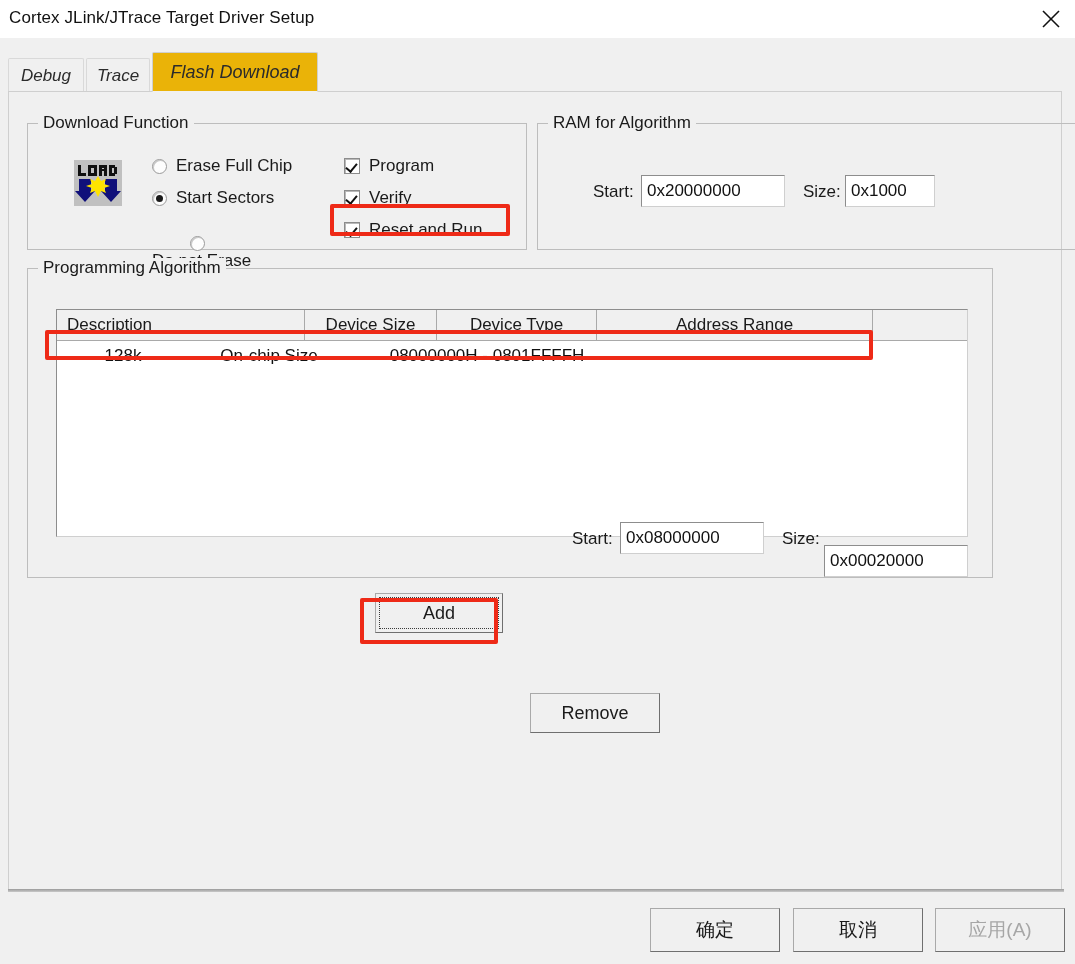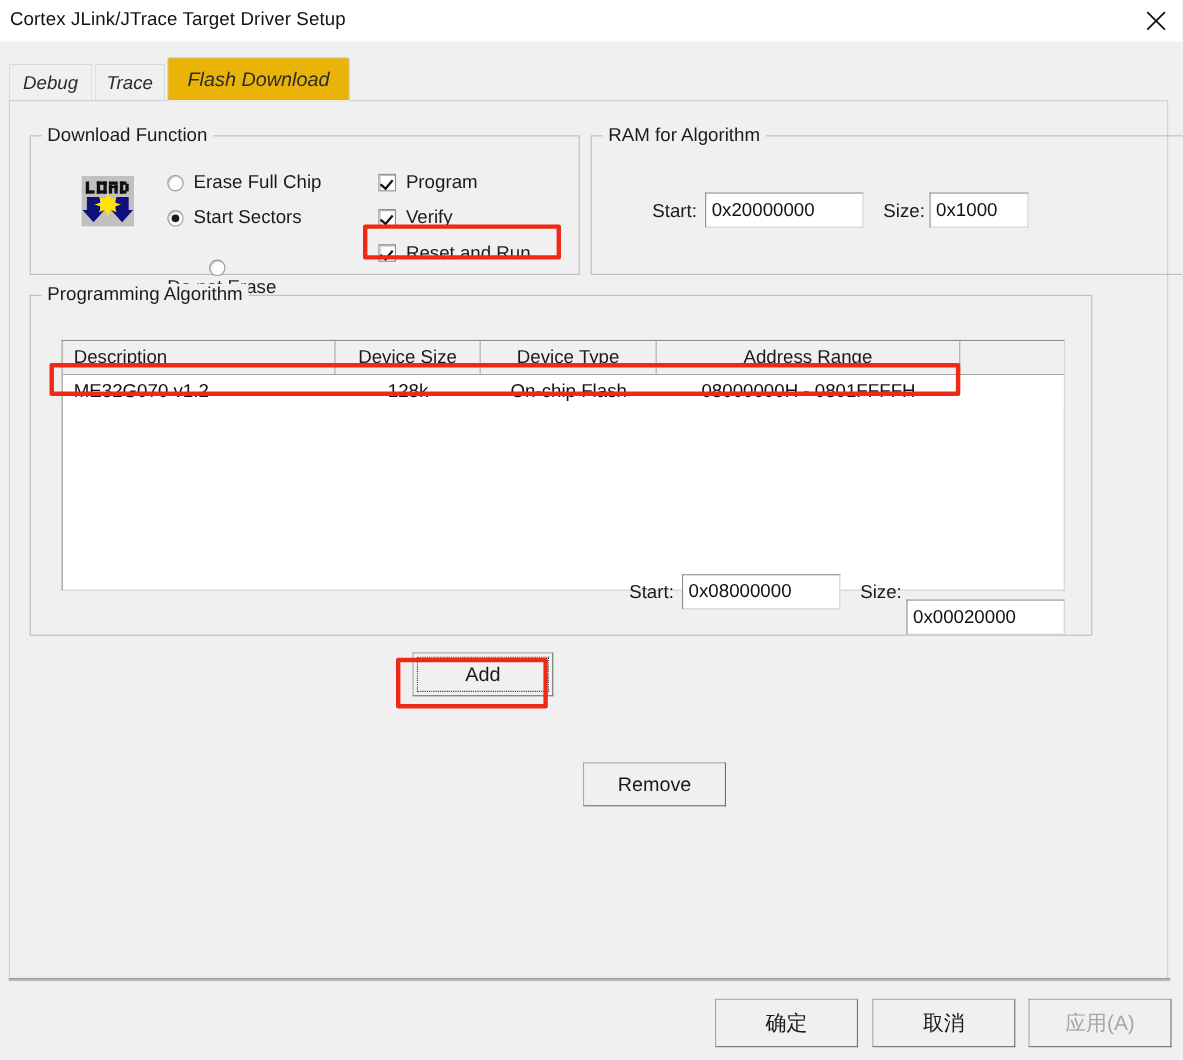--- a/index.html
+++ b/index.html
@@ -408,23 +408,22 @@
 
     <div class="table-wrap">
       <div class="thead">
         <div class="th c0">Description</div>
         <div class="th c1">Device Size</div>
         <div class="th c2">Device Type</div>
         <div class="th c3">Address Range</div>
         <div class="th c4"></div>
       </div>
       <div class="trow">
-        <div class="td c0">ME32G070 v1.2</div>
         <div class="td c1">128k</div>
-        <div class="td c2">On-chip Flash</div>
+        <div class="td c2">On-chip Size</div>
         <div class="td c3">08000000H - 0801FFFFH</div>
         <div class="td c4"></div>
       </div>
     </div>
 
     <div class="field-label" style="left:544px; top:260px;">Start:</div>
     <div class="textfield" style="left:592px; top:253px; width:144px; height:32px;">0x08000000</div>
 
     <div class="field-label" style="left:754px; top:260px;">Size:</div>
     <div class="textfield" style="left:796px; top:253px; width:144px; height:32px;margin-top:23px;">0x00020000</div>

